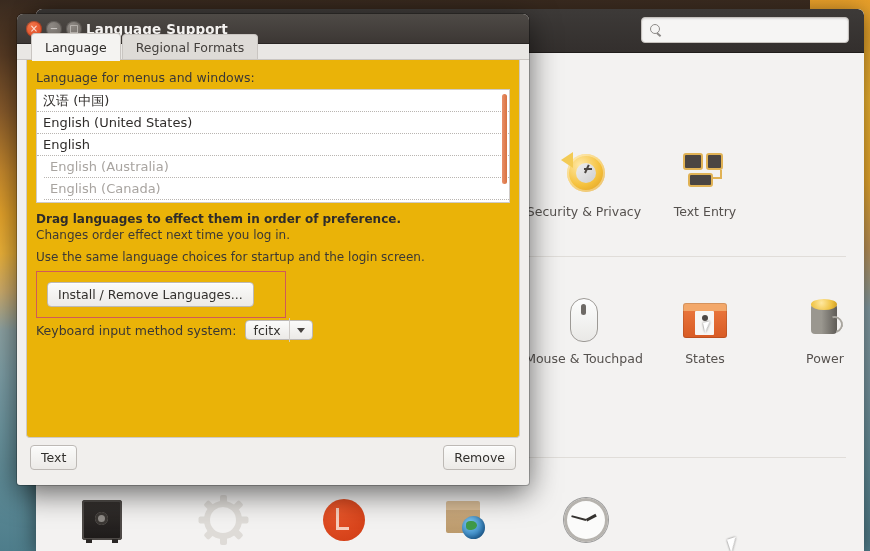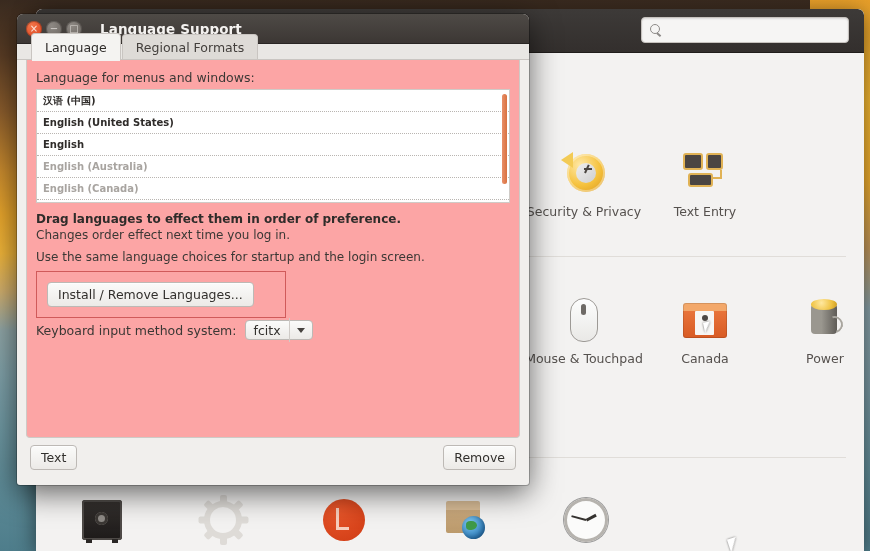--- a/index.html
+++ b/index.html
@@ -270,21 +270,21 @@
     box-shadow: inset 0 0 0 1px rgba(0,0,0,.25);
     color: #fbe3da;
   }
   .wbtn.min, .wbtn.max {
     background: radial-gradient(circle at 35% 30%,#8e8984,#6a645f);
     box-shadow: inset 0 0 0 1px rgba(0,0,0,.25);
     color: #d8d4d0;
   }
   #dialog-title {
     color: #f4f2f0; font-size: 13.5px; font-weight: bold;
-    margin-left: 14px; letter-spacing: .1px;
+    margin-left: 0; letter-spacing: .1px;
   }
 
   
   #tabstrip {
     height: 16px; background: #e9e7e4;
     display: flex; align-items: flex-end; padding-left: 14px;
     position: relative;
   }
   #tabstrip::after {
     content: ""; position: absolute; left: 0; right: 0; bottom: 0;
@@ -299,41 +299,40 @@
   }
   .tab.active {
     background: #f4f3f1; color: #2e2b29; z-index: 2; height: 27px;
   }
   .tab.active::after {
     content: ""; position: absolute; left: 0; right: 0; bottom: -1px;
     height: 2px; background: #f4f3f1;
   }
 
   #tabpanel {
-    background: #fca5a5;
+    background: #eab308;
     margin: 0 9px; height: 378px;
     border: 1px solid #cecac6; border-top: none;
     border-radius: 0 0 4px 4px;
     padding: 10px 9px 6px 9px;
     position: relative;
   }
   .field-label { font-size: 12.5px; color: #3b3835; margin-bottom: 4px; }
 
   #lang-list {
     border: 1px solid #cfcbc7; background: #ffffff;
     height: 114px; overflow: hidden; position: relative;
   }
   .lang-row {
     height: 22px; line-height: 22px;
-    padding-left: 6px; font-size: 10px; color: #2f2c2a;
+    padding-left: 6px; font-size: 13px; color: #2f2c2a;
     border-bottom: 1px dotted #b9b5b1;
     white-space: nowrap;
-    font-weight: bold;
-  }
-  .lang-row.dim { color: #a8a4a0; }
+  }
+  .lang-row.dim { color: #a8a4a0; margin-left: 7px; }
   #lang-scroll {
     position: absolute; right: 2px; top: 4px;
     width: 5px; height: 90px; border-radius: 3px;
     background: linear-gradient(to right,#e8906a,#d9713f);
   }
 
   .hint-bold { font-size: 12px; font-weight: bold; color: #2f2c2a; margin-top: 9px; }
   .hint { font-size: 12px; color: #3b3835; margin-top: 2px; }
 
   .gbtn {
@@ -443,21 +442,21 @@
     </div>
     <div class="panel-icon-cell" style="left:610px; top:240px;">
       <div class="glyph">
         <span class="ic-network">
             <span class="folder"></span>
             <span class="page"></span>
             <span class="dot"></span>
             <span class="cursor"></span>
           </span>
       </div>
-      <span>Canada</span>
+      <span>States</span>
     </div>
     <div class="panel-icon-cell" style="left:730px; top:240px;">
       <div class="glyph">
         <span class="ic-power">
             <span class="batt"></span>
             <span class="cap"></span>
             <span class="plug"></span>
           </span>
       </div>
       <span>Power</span>

